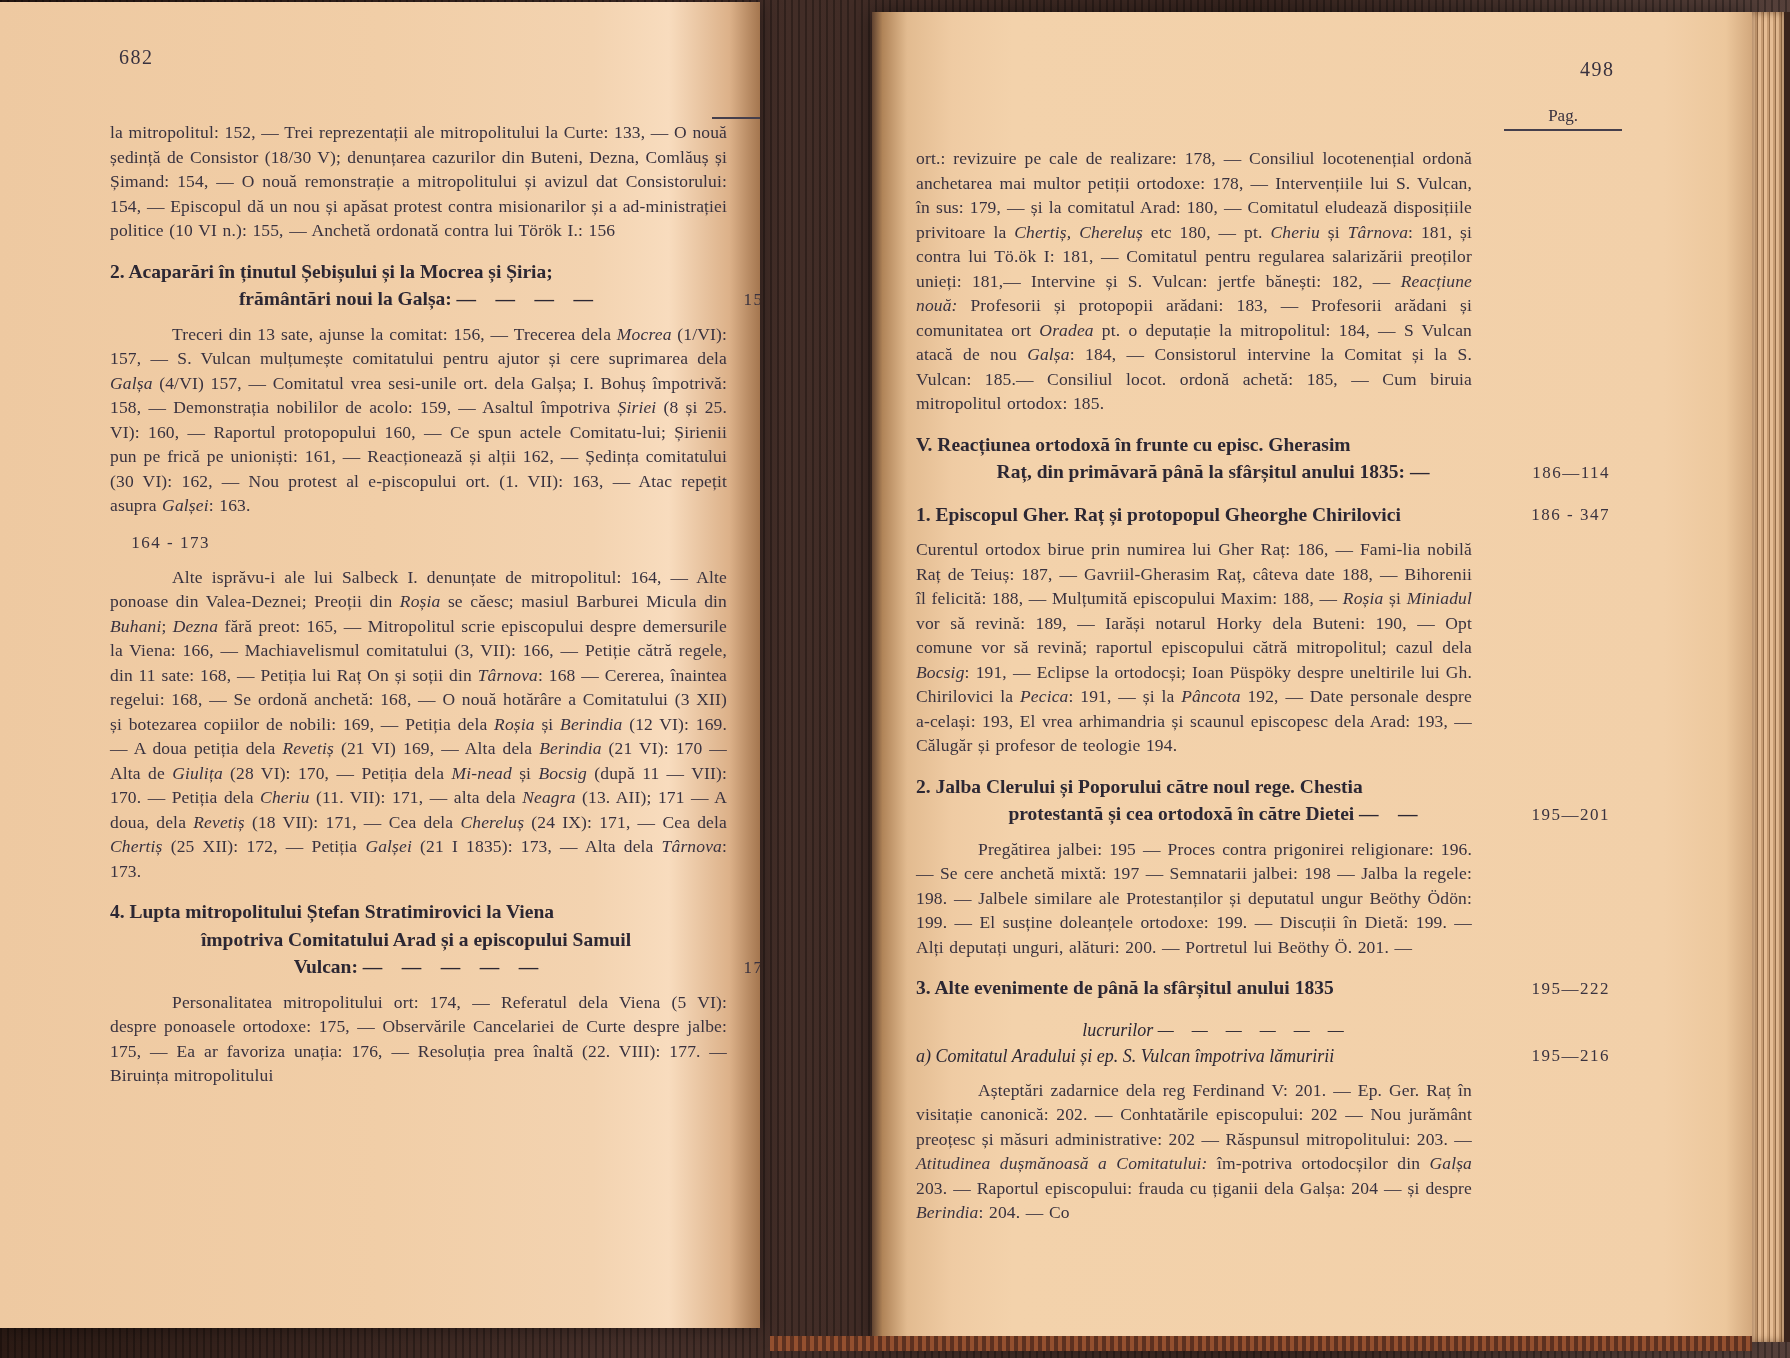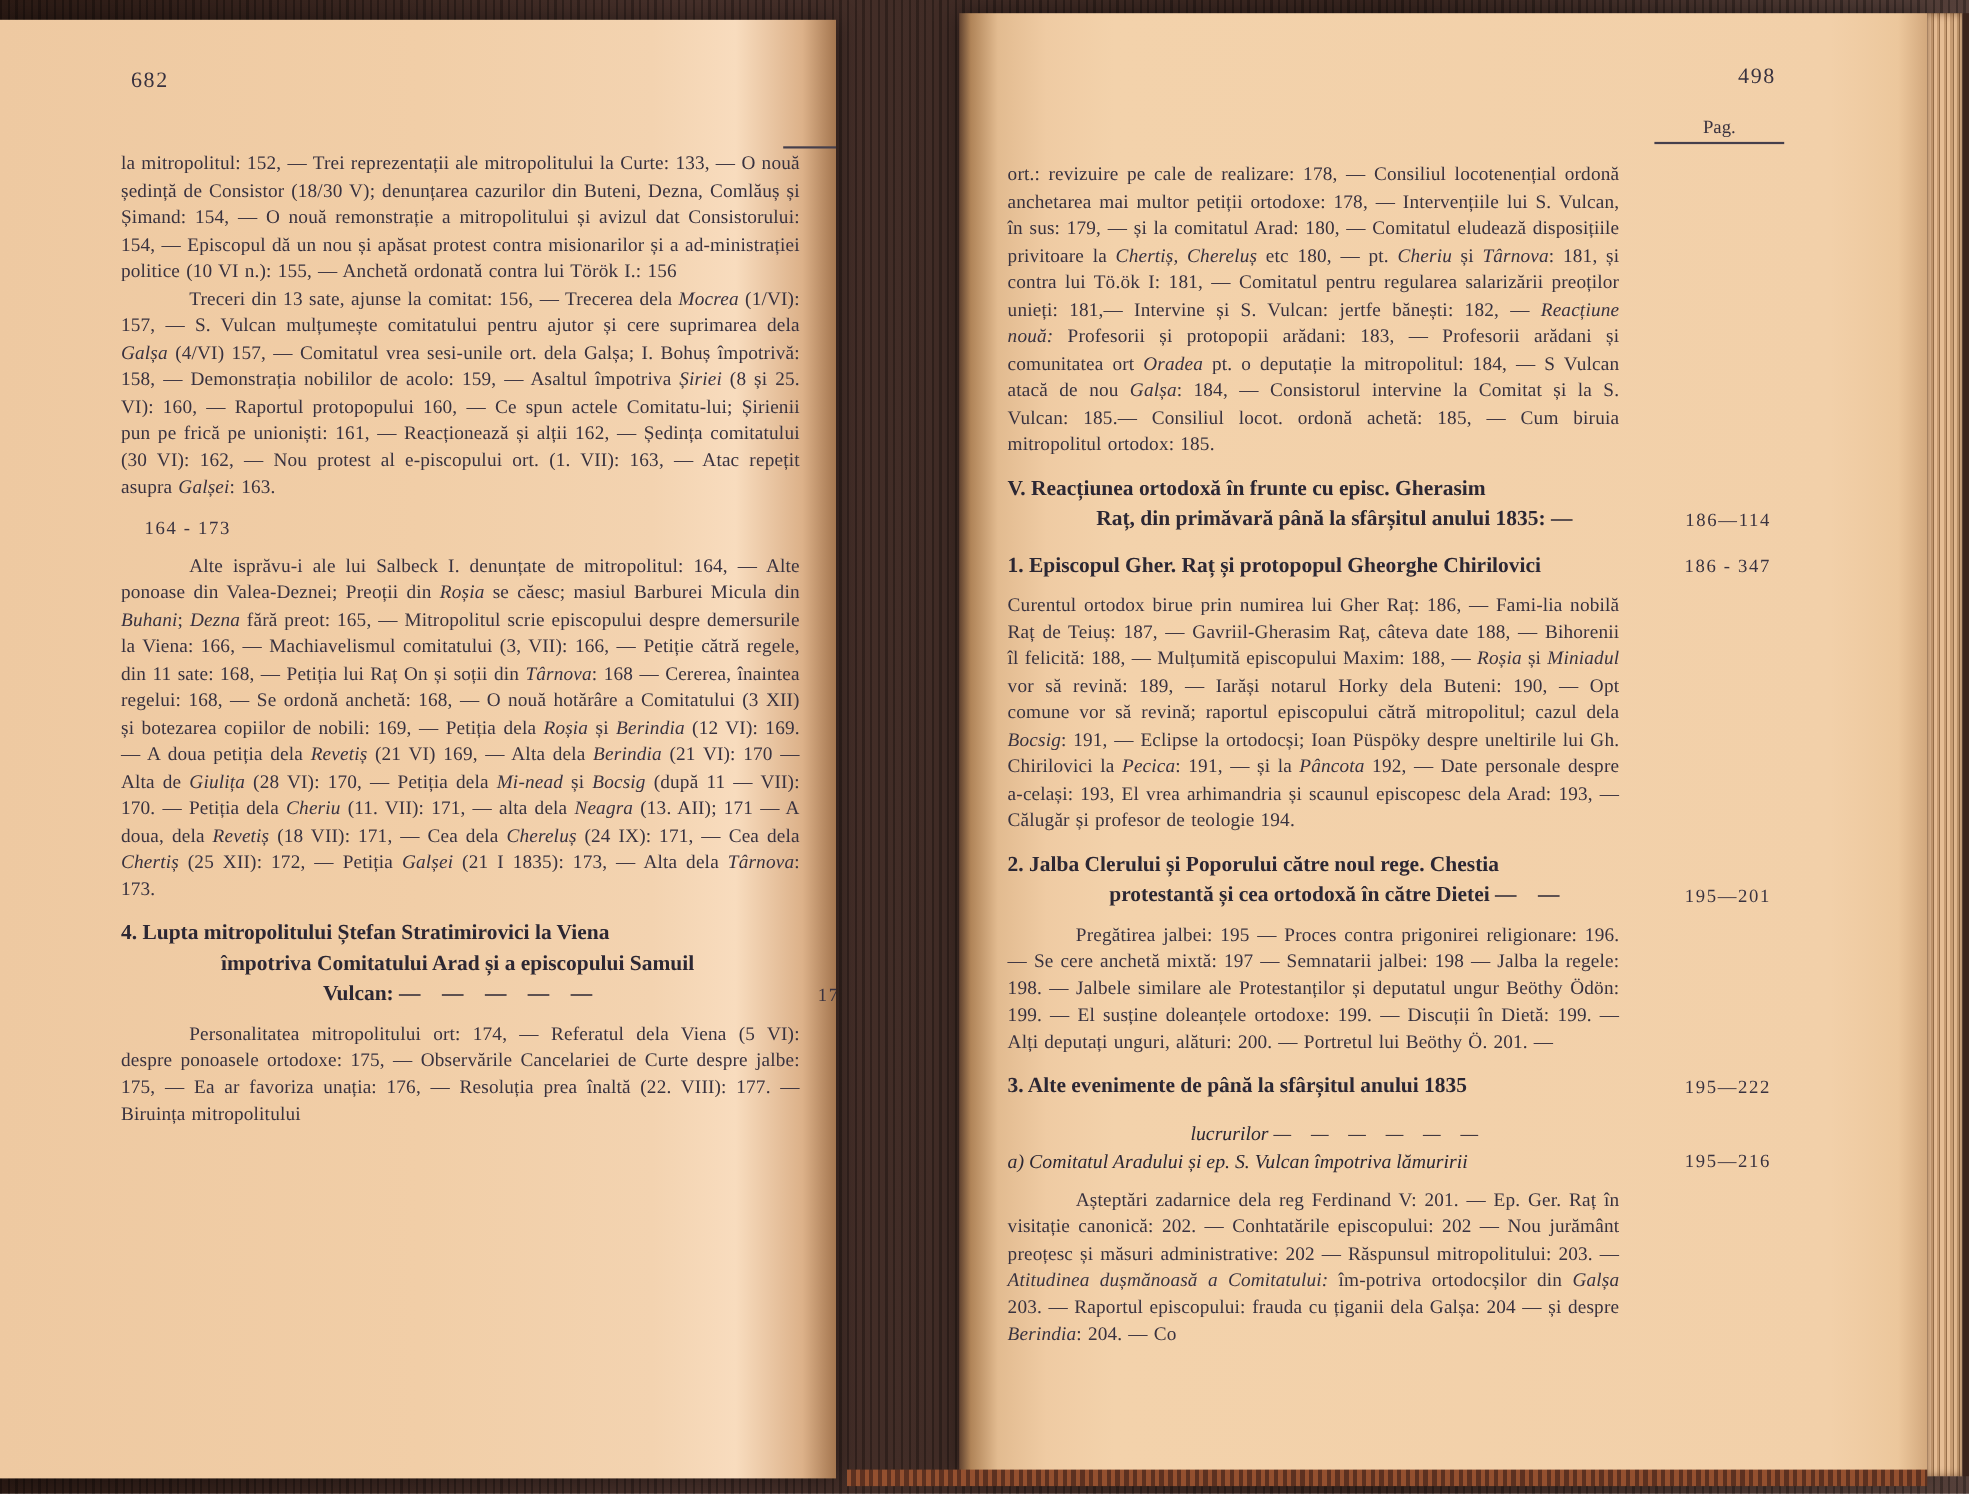--- a/index.html
+++ b/index.html
@@ -9,21 +9,21 @@
       repeating-linear-gradient(90deg, rgba(0,0,0,0.28) 0 2px, rgba(0,0,0,0) 2px 7px),
       linear-gradient(90deg,#2c1b15 0%,#46302a 35%,#38251f 70%,#55403a 100%);
     font-family:"Liberation Serif","DejaVu Serif",serif;
   }
   .scene{position:absolute;inset:0;}
   .page{
     position:absolute;color:#39323f;overflow:hidden;
     box-shadow:0 0 20px rgba(0,0,0,.45);
   }
   .page-left{
-    left:0;top:18px;width:760px;height:1326px;
+    left:0;top:2px;width:760px;height:1326px;
     background:linear-gradient(90deg,#eec9a1 0%,#f1cea7 50%,#f3d3b0 78%,#f8dcbe 88%,#dcb189 96%,#a4764f 100%);
   }
   .page-right{
     left:872px;top:12px;width:880px;height:1330px;
     background:linear-gradient(90deg,#60422f 0%,#b08458 1.2%,#e2bb90 4%,#efcba3 9%,#f3d2ab 16%,#f2d0a9 90%,#ecc79c 97%,#d2a87d 100%);
   }
   .edge-stack{
     position:absolute;left:1752px;top:12px;width:32px;height:1330px;
     background:repeating-linear-gradient(90deg,#e6bd94 0 3px,#c79c73 3px 5px,#976f4b 5px 6px);
     border-right:6px solid #3a241c;
@@ -66,20 +66,27 @@
 </head>
 <body>
 
 <div class="scene">
 
   <div class="page page-left">
     <div class="pageno pageno-left">682</div>
     <div class="pag-head pag-head-left">Pag</div>
     <div class="content content-left" id="left-content">
         <div class="para">la mitropolitul: 152, — Trei reprezentații ale mitropolitului la Curte: 133, — O nouă ședință de Consistor (18/30 V); denunțarea cazurilor din Buteni, Dezna, Comlăuș și Șimand: 154, — O nouă remonstrație a mitropolitului și avizul dat Consistorului: 154, — Episcopul dă un nou și apăsat protest contra misionarilor și a ad-ministrației politice (10 VI n.): 155, — Anchetă ordonată contra lui Török I.: 156</div>
+        <div class="hrow">
+          <div class="h-text">
+            <div class="h-line first">2. Acaparări în ținutul Șebișului și la Mocrea și Șiria;</div>
+            <div class="h-line">frământări noui la Galșa: — — — —</div>
+          </div>
+          <div class="h-range">156—164</div>
+        </div>
         <div class="para indent">Treceri din 13 sate, ajunse la comitat: 156, — Trecerea dela <i>Mocrea</i> (1/VI): 157, — S. Vulcan mulțumește comitatului pentru ajutor și cere suprimarea dela <i>Galșa</i> (4/VI) 157, — Comitatul vrea sesi-unile ort. dela Galșa; I. Bohuș împotrivă: 158, — Demonstrația nobililor de acolo: 159, — Asaltul împotriva <i>Șiriei</i> (8 și 25. VI): 160, — Raportul protopopului 160, — Ce spun actele Comitatu-lui; Șirienii pun pe frică pe unioniști: 161, — Reacționează și alții 162, — Ședința comitatului (30 VI): 162, — Nou protest al e-piscopului ort. (1. VII): 163, — Atac repețit asupra <i>Galșei</i>: 163.</div>
         <div class="hrow">
           <div class="h-range">164 - 173</div>
         </div>
         <div class="para indent">Alte isprăvu-i ale lui Salbeck I. denunțate de mitropolitul: 164, — Alte ponoase din Valea-Deznei; Preoții din <i>Roșia</i> se căesc; masiul Barburei Micula din <i>Buhani</i>; <i>Dezna</i> fără preot: 165, — Mitropolitul scrie episcopului despre demersurile la Viena: 166, — Machiavelismul comitatului (3, VII): 166, — Petiție cătră regele, din 11 sate: 168, — Petiția lui Raț On și soții din <i>Târnova</i>: 168 — Cererea, înaintea regelui: 168, — Se ordonă anchetă: 168, — O nouă hotărâre a Comitatului (3 XII) și botezarea copiilor de nobili: 169, — Petiția dela <i>Roșia</i> și <i>Berindia</i> (12 VI): 169. — A doua petiția dela <i>Revetiș</i> (21 VI) 169, — Alta dela <i>Berindia</i> (21 VI): 170 — Alta de <i>Giulița</i> (28 VI): 170, — Petiția dela <i>Mi-nead</i> și <i>Bocsig</i> (după 11 — VII): 170. — Petiția dela <i>Cheriu</i> (11. VII): 171, — alta dela <i>Neagra</i> (13. AII); 171 — A doua, dela <i>Revetiș</i> (18 VII): 171, — Cea dela <i>Chereluș</i> (24 IX): 171, — Cea dela <i>Chertiș</i> (25 XII): 172, — Petiția <i>Galșei</i> (21 I 1835): 173, — Alta dela <i>Târnova</i>: 173.</div>
         <div class="hrow">
           <div class="h-text">
             <div class="h-line first">4. Lupta mitropolitului Ștefan Stratimirovici la Viena</div>
             <div class="h-line">împotriva Comitatului Arad și a episcopului Samuil</div>
             <div class="h-line">Vulcan: — — — — —</div>

